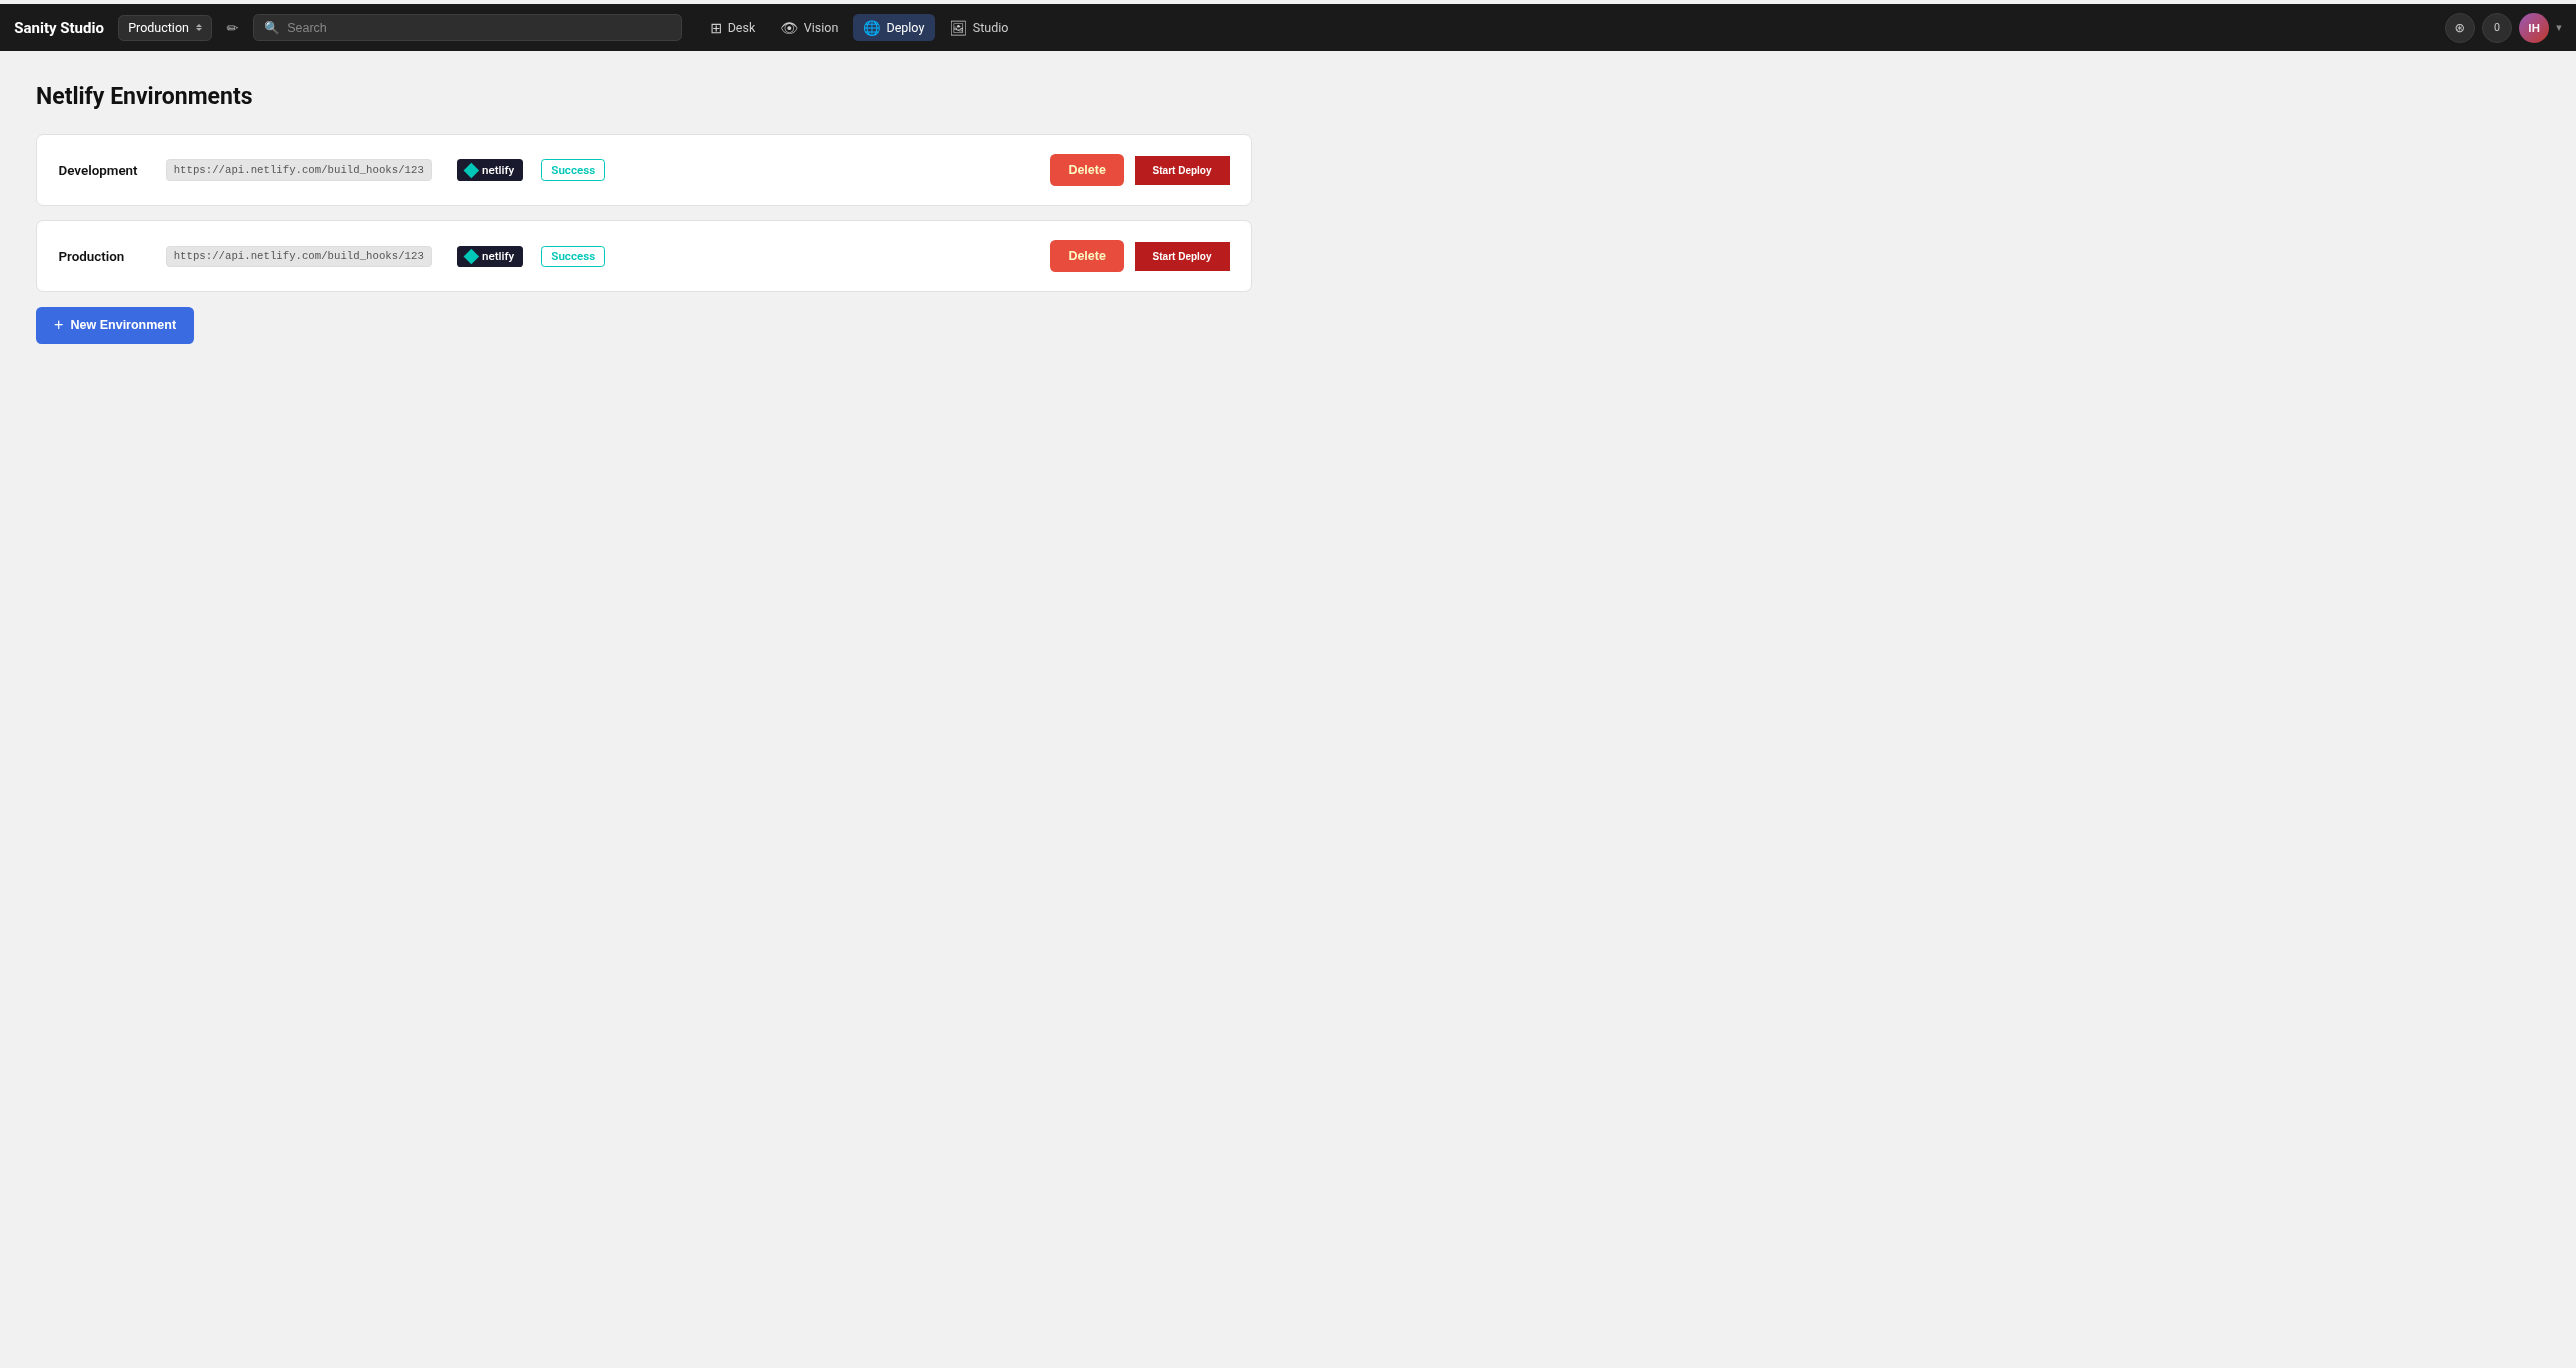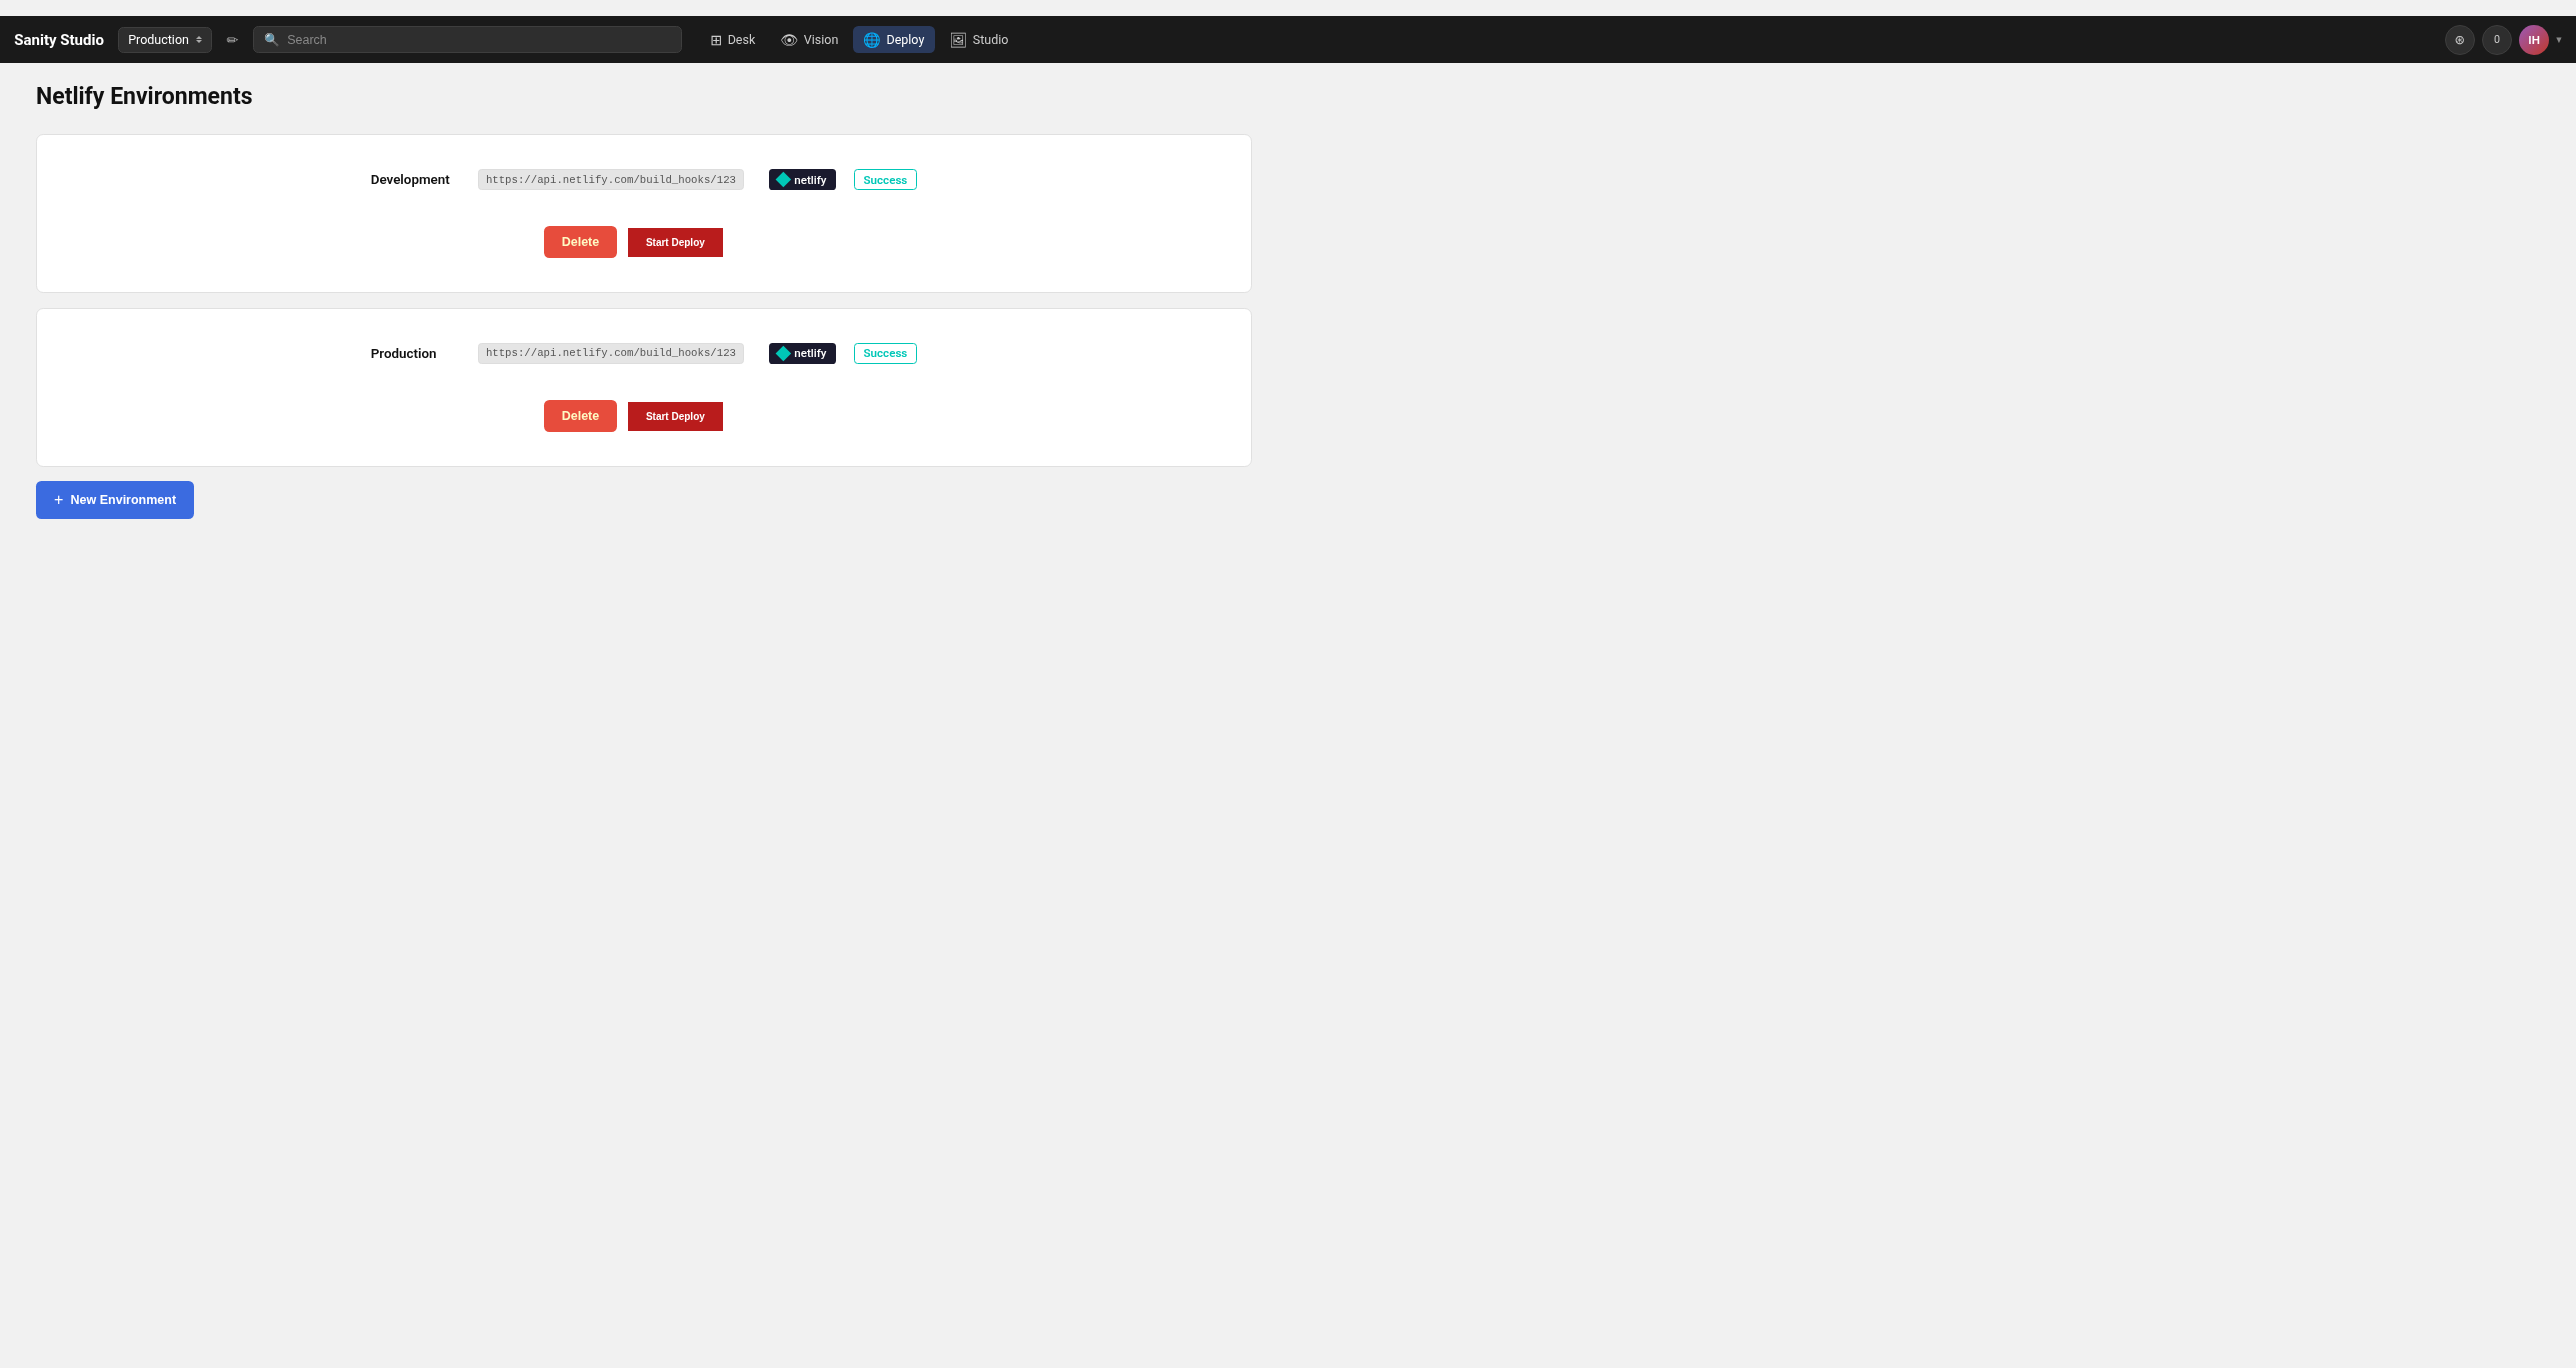--- a/index.html
+++ b/index.html
@@ -16,21 +16,21 @@
 
     
     .navbar {
       display: flex;
       align-items: center;
       background: #1a1a1a;
       height: 47px;
       padding: 0 14.3px;
       gap: 10.7px;
       position: sticky;
-      top: 16px;
+      top: 4px;
       z-index: 100;
     }
 
     .navbar-brand {
       color: #fff;
       font-weight: 700;
       font-size: 15px;
       white-space: nowrap;
       margin-right: 3.6px;
     }
@@ -201,26 +201,25 @@
       font-weight: 700;
       color: #111;
       margin-bottom: 24px;
     }
 
     
     .environment-card {
       background: #fff;
       border-radius: 7.2px;
       border: 0.9px solid #e0e0e0;
-      padding: 16px;
+      padding: 0;
       margin-bottom: 14.3px;
       display: flex;
       align-items: center;
       min-height: 72px;
-      flex-direction: column;
     }
 
     .env-content {
       display: flex;
       align-items: center;
       flex: 1;
       padding: 18px 21.5px;
       gap: 18px;
       flex-wrap: wrap;
     }

